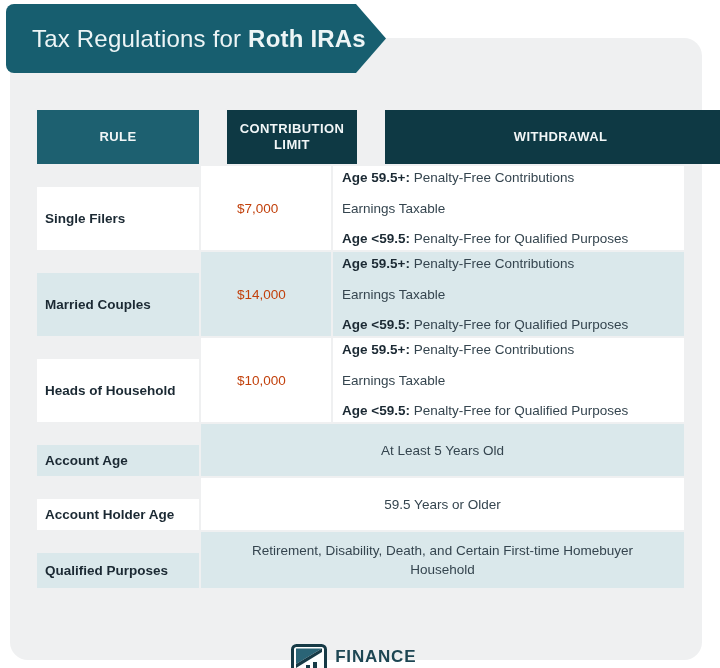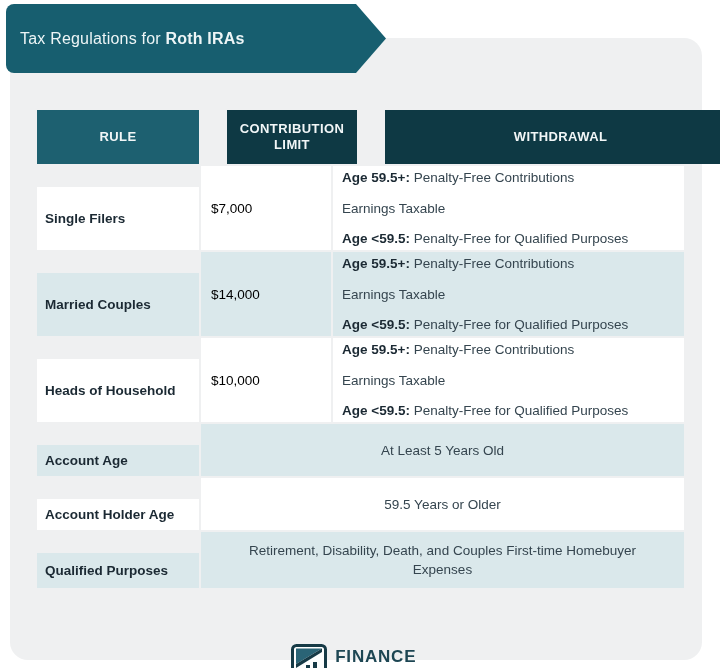--- a/index.html
+++ b/index.html
@@ -9,22 +9,22 @@
 
   
   .card { position:absolute; left:10px; top:38px; width:692px; height:622px;
           background:#eff0f1; border-radius:18px; }
 
   
   .banner { position:absolute; left:6px; top:4px; width:380px; height:69px;
             background:#175e6f; color:#edf5f6;
             border-radius:8px 0 0 8px;
             clip-path: polygon(0 0, calc(100% - 30px) 0, 100% 50%, calc(100% - 30px) 100%, 0 100%);
-            display:flex; align-items:center; padding-left:14px;
-            font-size:16px; letter-spacing:0.2px; z-index:5; }
+            display:flex; align-items:center; padding-left:26px;
+            font-size:24px; letter-spacing:0.2px; z-index:5; }
   .banner .bold { font-weight:bold; }
 
   
   .table { position:absolute; left:27px; top:72px; width:647px; }
   .row { display:grid; grid-template-columns:162px 130px 351px; column-gap:2px;
          margin-bottom:2px; }
   .row.merge { grid-template-columns:162px 483px; }
   .cell { background:#ffffff; }
   .row.shade .cell { background:#dae8eb; }
 
@@ -36,22 +36,22 @@
   .cell.h-rule  { background:#1d6070 !important; }
   .cell.h-dark  { background:#0e3944 !important; }
   .cell.h-limit { padding:8px 14px; }
 
   
   .row.data  { height:84px; }
   .row.small { height:52px; }
   .row.last  { height:56px; margin-bottom:0; }
   .cell.rule { display:flex; align-items:center; padding-left:8px;
                font-weight:bold; font-size:13.5px; color:#1b2933;margin-top:21px; }
-  .cell.limit { display:flex; align-items:center; padding-left:10px;
-                font-size:13.5px; color:#000000; }
+  .cell.limit { display:flex; align-items:center; padding-left:36px;
+                font-size:13.5px; color:#c2410c; }
   .cell.withdrawal { display:flex; flex-direction:column; justify-content:space-between;
                      padding-left:9px; font-size:13.5px; color:#35454f;
                      line-height:23px; }
   .cell.withdrawal .b { font-weight:bold; color:#1b2933; }
   .cell.mval { display:flex; align-items:center; justify-content:center;
                text-align:center; font-size:13.5px; color:#35454f;
                line-height:19px; padding:4px 30px; }
 
   
   .footer { position:absolute; left:0; top:606px; width:692px;
@@ -111,21 +111,21 @@
         <div class="cell mval">At Least 5 Years Old</div>
       </div>
 
       <div class="row merge small">
         <div class="cell rule">Account Holder Age</div>
         <div class="cell mval">59.5 Years or Older</div>
       </div>
 
       <div class="row merge last shade">
         <div class="cell rule">Qualified Purposes</div>
-        <div class="cell mval">Retirement, Disability, Death, and Couples First-time Homebuyer Expenses</div>
+        <div class="cell mval">Retirement, Disability, Death, and Certain First-time Homebuyer Household</div>
       </div>
 
     </div>
 
     <div class="footer">
       <svg class="logo-badge" viewBox="0 0 36 36">
         <rect x="1.5" y="1.5" width="33" height="33" rx="4" fill="#fdfefe" stroke="#163a46" stroke-width="3"></rect>
         <polygon points="5,20 31,4.5 5,4.5" fill="#2a6476"></polygon>
         <polygon points="5,24 31,8 31,4.5 5,20" fill="#163a46"></polygon>
         <rect x="8" y="24" width="4" height="7" fill="#163a46"></rect>

